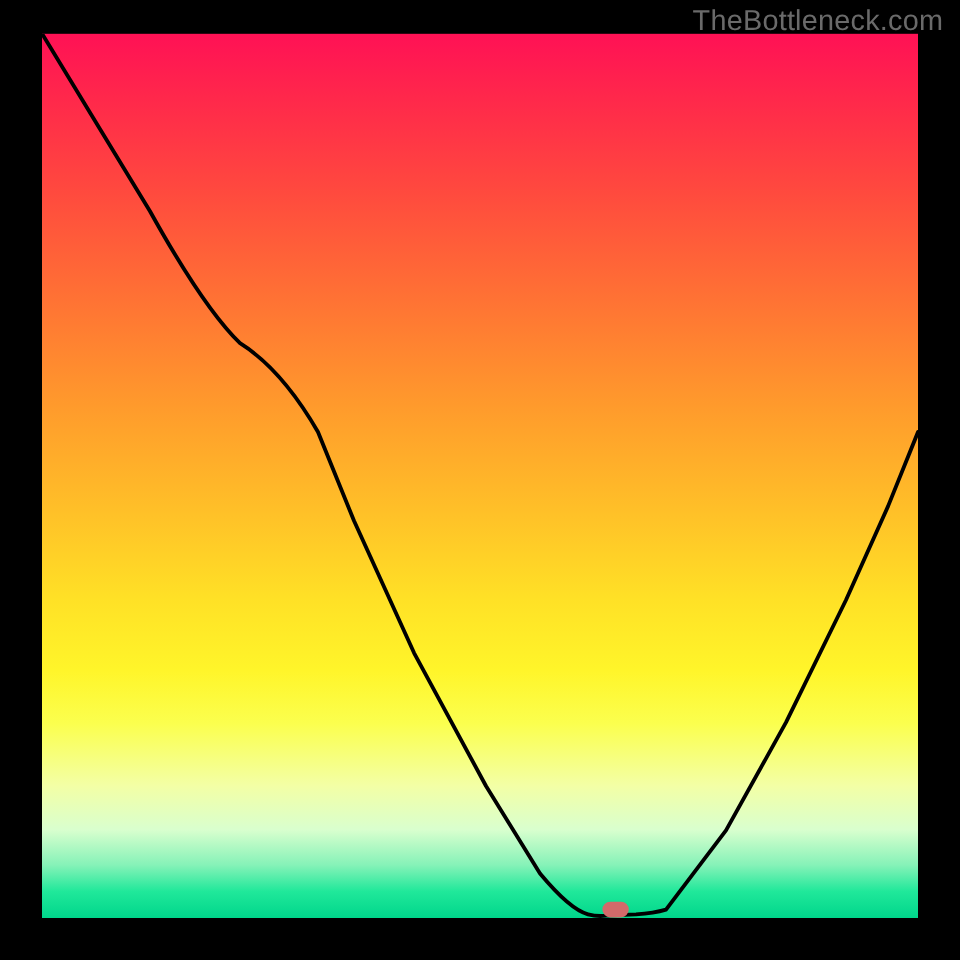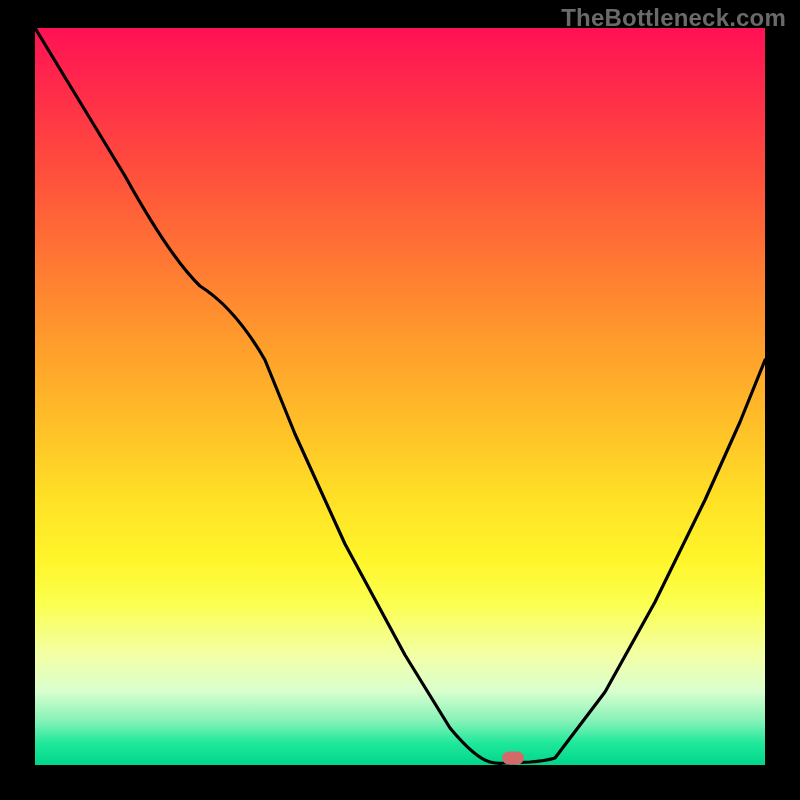--- a/index.html
+++ b/index.html
@@ -15,21 +15,21 @@
     width: 800px;
     height: 800px;
     background: #000;
   }
   .watermark {
     position: absolute;
     top: 4px;
     right: 14px;
     font-family: Arial, Helvetica, sans-serif;
     font-size: 24px;
-    font-weight: 700;
+    font-weight: 400;
     color: #6a6a6a;
     letter-spacing: 0.2px;
   }
   .plot {
     position: absolute;
     left: 35px;
     top: 28px;
     width: 730px;
     height: 737px;
     overflow: hidden;

